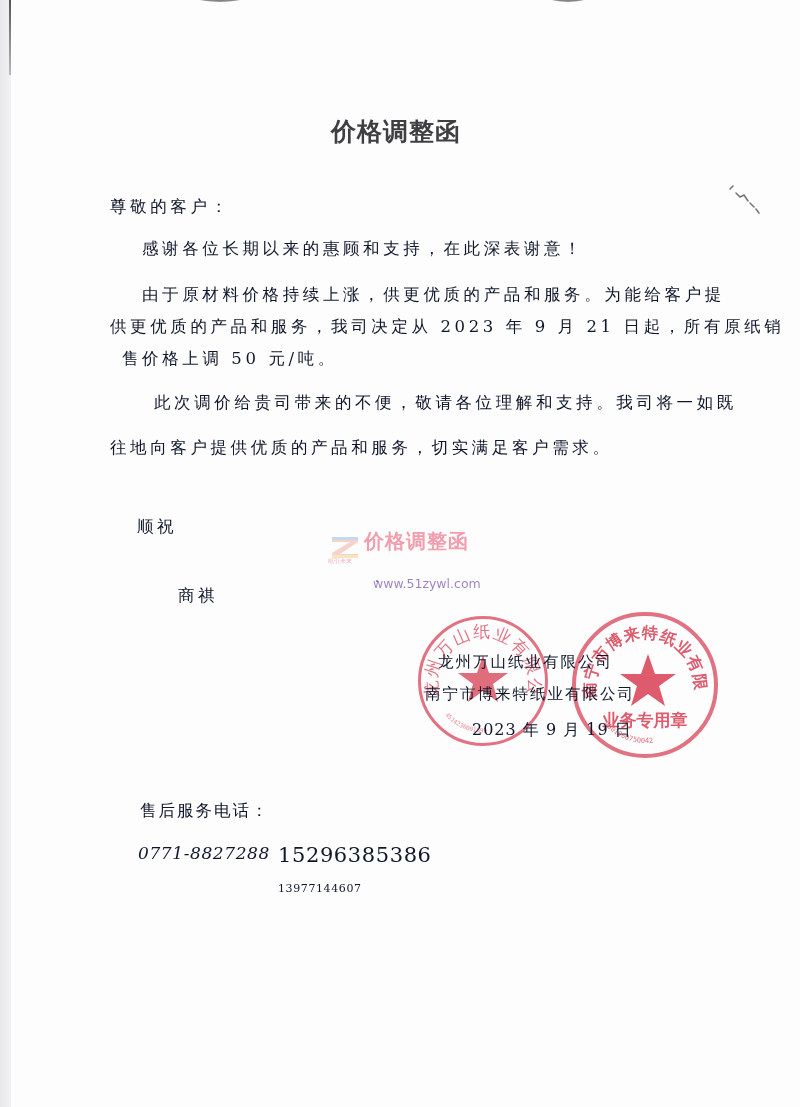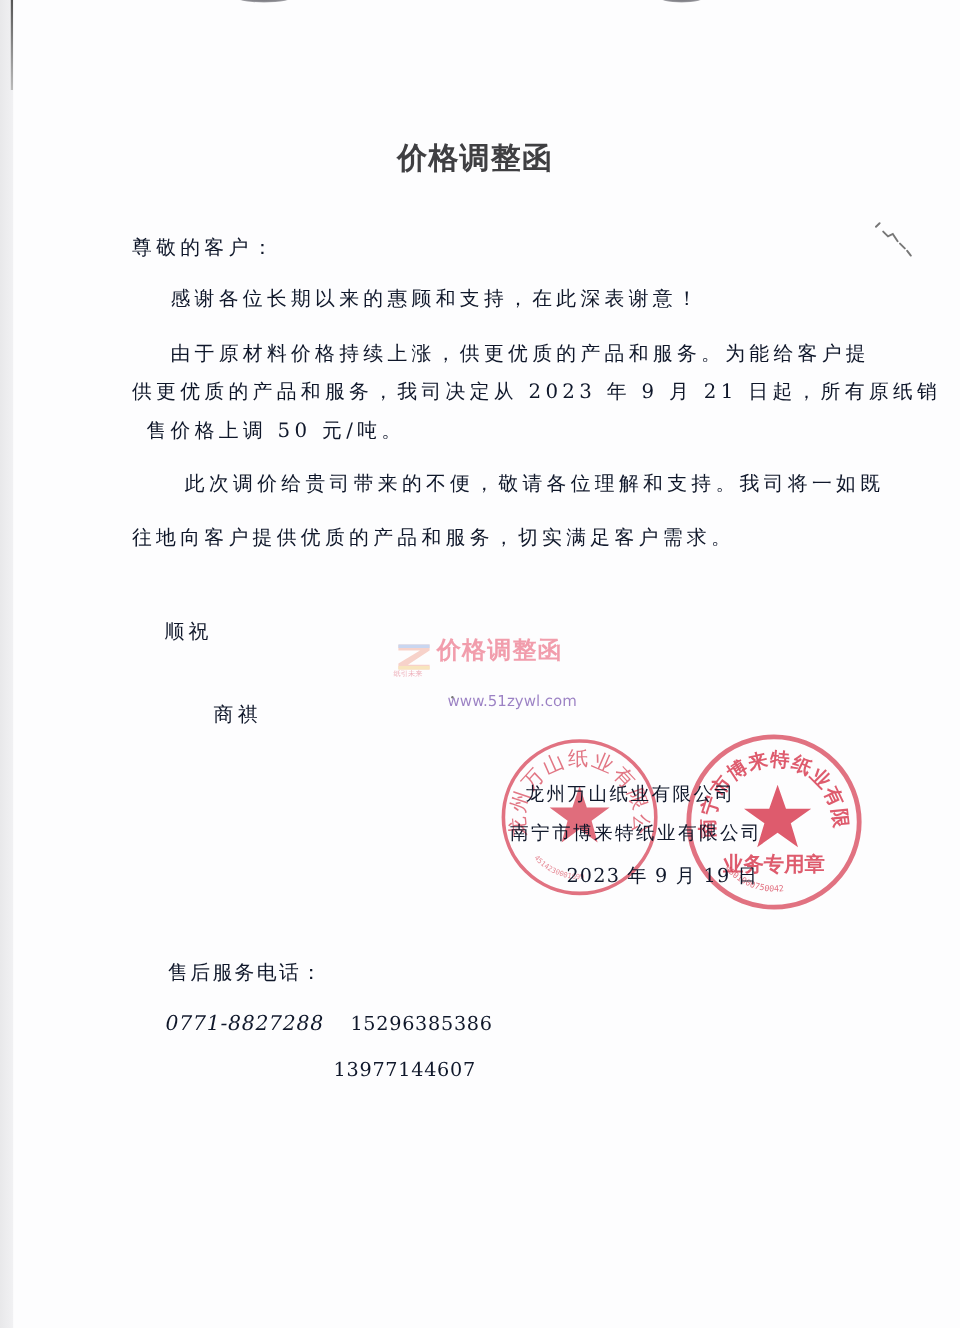--- a/index.html
+++ b/index.html
@@ -72,22 +72,22 @@
   .p2c { left: 122px; top: 348px; }
   .p3a { left: 142px; top: 392px; margin-left: 12px; }
   .p3b { left: 110px; top: 437px; }
   .closing1 { left: 137px; top: 516px; }
   .closing2 { left: 178px; top: 556px; margin-top: 29px; }
   .sig1 { left: 438px; top: 652px; letter-spacing: 2px; font-size: 15.5px; }
   .sig2 { left: 425px; top: 684px; letter-spacing: 2px; font-size: 15.5px; }
   .sig-date { left: 472px; top: 720px; letter-spacing: 1px; font-size: 16px; }
   .svc-label { left: 140px; top: 800px; letter-spacing: 2px; }
   .phone1 { left: 138px; top: 843px; letter-spacing: 0.6px; font-size: 17px; font-style: italic; }
-  .phone2 { left: 292px; top: 843px; letter-spacing: 0.6px; font-size: 16px; }
-  .phone3 { left: 278px; top: 882px; letter-spacing: 0.6px; font-size: 16px; }
+  .phone2 { left: 278px; top: 843px; letter-spacing: 0.6px; font-size: 21px; }
+  .phone3 { left: 278px; top: 882px; letter-spacing: 0.6px; font-size: 11px; }
 
   .stamp {
     position: absolute;
     border-radius: 50%;
     border: 3px solid rgba(214, 60, 80, 0.72);
     box-sizing: border-box;
   }
   .stamp svg { position: absolute; left: 0; top: 0; }
   .stamp-1 { left: 418px; top: 616px; width: 130px; height: 130px; }
   .stamp-2 { left: 572px; top: 612px; width: 146px; height: 146px; border-width: 4px; }

